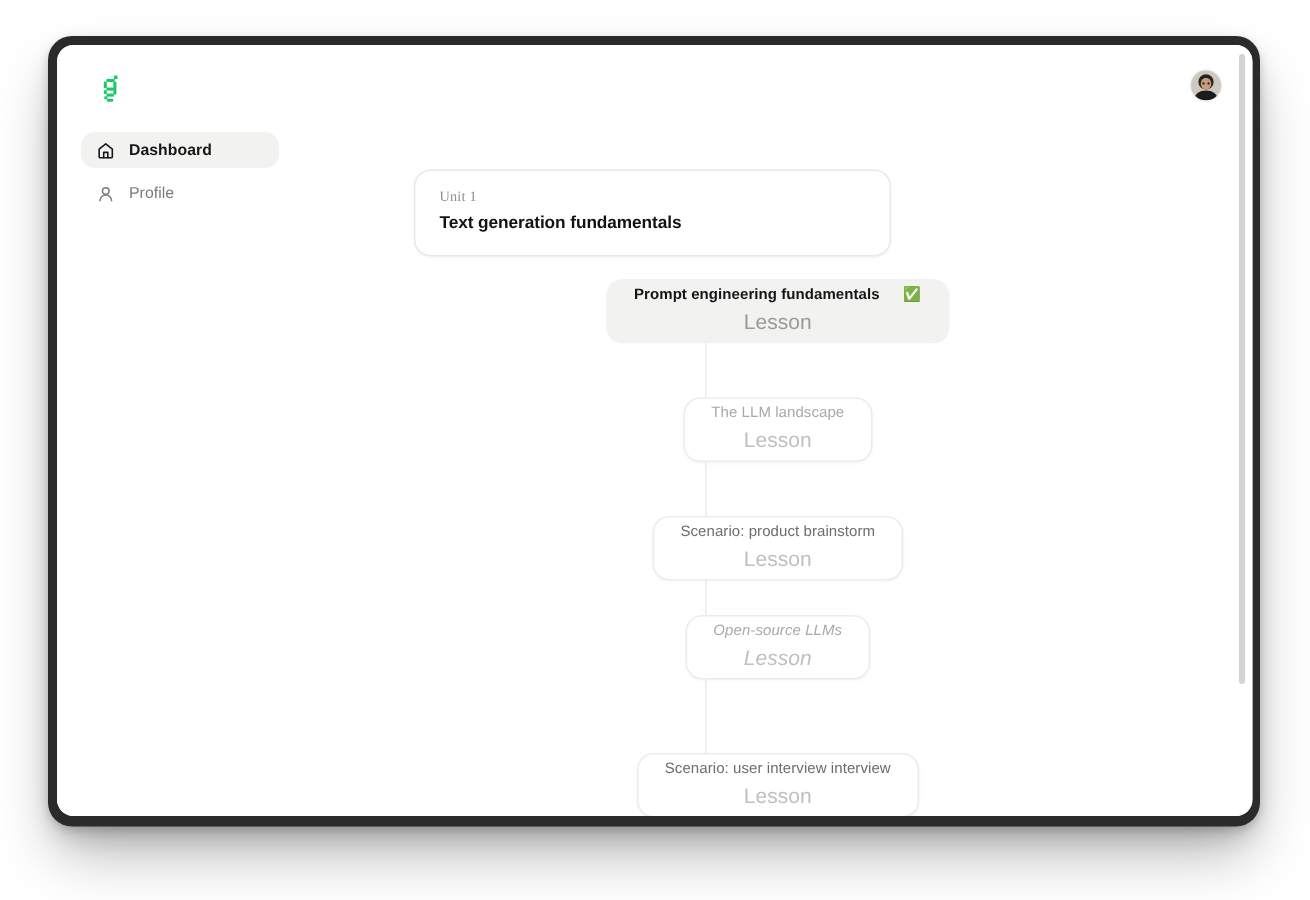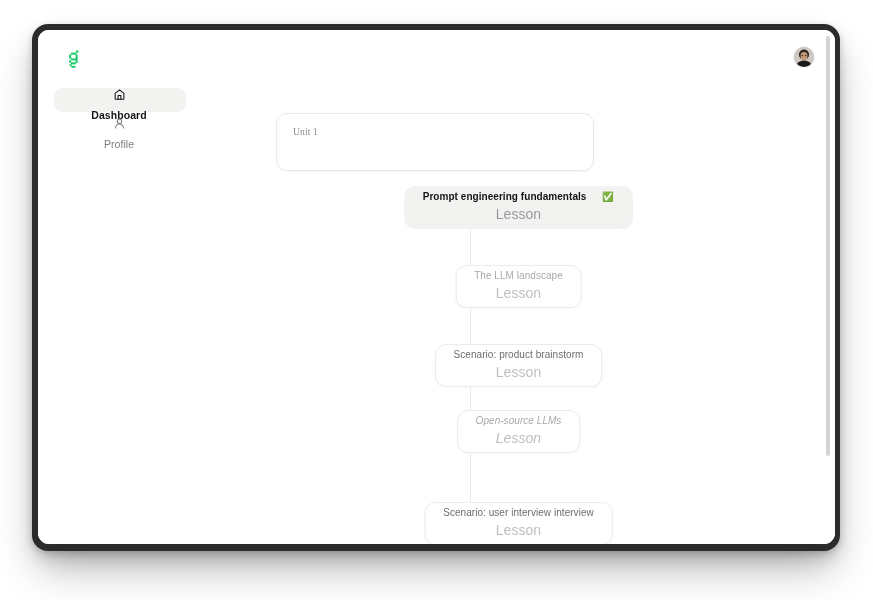--- a/index.html
+++ b/index.html
@@ -84,21 +84,20 @@
   .nav-item {
     display: flex;
     align-items: center;
     gap: 9px;
     height: 24px;
     padding: 0 12px 0 10px;
     margin-bottom: 5px;
     border-radius: 9px;
     cursor: pointer;
     width: 132px;
-    flex-direction: column;
   }
   .nav-item.active {
     background: #f2f2f1;
   }
   .nav-icon {
     width: 13px;
     height: 13px;
     flex: 0 0 13px;
     display: flex;
     align-items: center;
@@ -311,20 +310,21 @@
           </span>
           <span class="nav-label">Profile</span>
         </div>
 
       </nav>
 
       <main id="canvas">
 
         <section id="unit-card">
           <div id="unit-eyebrow">Unit 1</div>
+          <div id="unit-title">Text generation fundamentals</div>
         </section>
 
         <div id="track">
 
           <div id="track-line"></div>
 
           <div class="lesson-node state-done" id="node-0">
             <div class="lesson-title">
               <span>Prompt engineering fundamentals</span>
               <span class="check-badge">✅</span>

